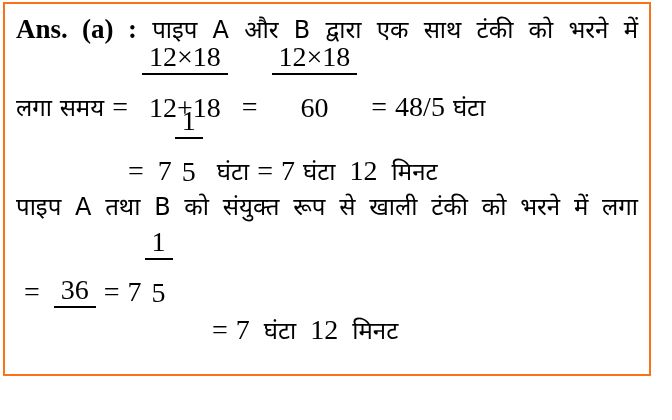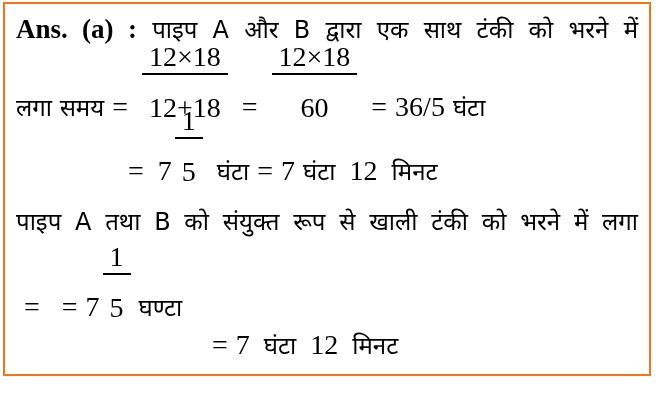--- a/index.html
+++ b/index.html
@@ -54,21 +54,21 @@
     font-family: "Liberation Serif", serif;
     font-size: 28px;
     line-height: 1.08;
     text-align: center;
   }
   .frac .num { padding: 0 7px 1px 7px; border-bottom: 2px solid #000000; }
   .frac .den { padding-top: 18px; }
   .eq1 { height: 72px; margin-top: 2px; }
   .eq2 { height: 64px; padding-left: 112px; }
   .methodline { height: 32px; line-height: 32px; margin-top: 2px; }
-  .line5 { margin-top: 16px; height: 38px; line-height: 38px; }
+  .line5 { margin-top: 1px; height: 38px; line-height: 38px; }
   .eq3 { height: 82px; }
   .eq4 { height: 38px; padding-left: 196px; }
 </style>
 </head>
 <body>
 
 <div class="sheet">
 
   <div class="jline">
     <span class="boldserif">Ans. (a) :</span>
@@ -81,21 +81,21 @@
     <span class="frac gap-m">
       <span class="num">12×18</span>
       <span class="den">12+18</span>
     </span>
     <span class="serif gap-m">=</span>
     <span class="frac gap-m">
       <span class="num">12×18</span>
       <span class="den">60</span>
     </span>
     <span class="serif gap-m">=</span>
-    <span class="serif gap-s">36/5</span>
+    <span class="serif gap-s">48/5</span>
     <span class="hindi gap-s">घंटा</span>
   </div>
 
   <div class="eq eq2">
     <span class="serif">=</span>
     <span class="serif gap-m">7</span>
     <span class="frac" style="margin-left:3px;">
       <span class="num">1</span>
       <span class="den">5</span>
     </span>
@@ -108,28 +108,28 @@
   </div>
 
 
   <div class="jline line5">
     <span class="hindi">पाइप A तथा B को संयुक्त रूप से खाली टंकी को भरने में लगा</span>
   </div>
 
   <div class="eq eq3">
     <span class="serif gap-s">=</span>
     <span class="frac gap-m">
+      <span class="num">36</span>
     </span>
     <span class="serif gap-s">=</span>
     <span class="serif gap-s">7</span>
     <span class="frac" style="margin-left:3px;">
       <span class="num">1</span>
       <span class="den">5</span>
     </span>
-    <span class="hindi gap-s">घण्टा</span>
   </div>
 
   <div class="eq eq4">
     <span class="serif">=</span>
     <span class="serif gap-s">7</span>
     <span class="hindi gap-m">घंटा</span>
     <span class="serif gap-m">12</span>
     <span class="hindi gap-m">मिनट</span>
   </div>
 

